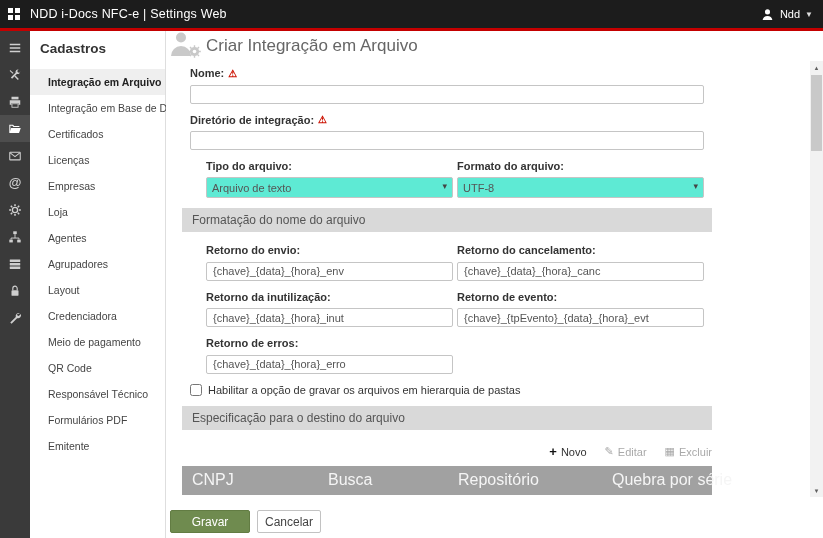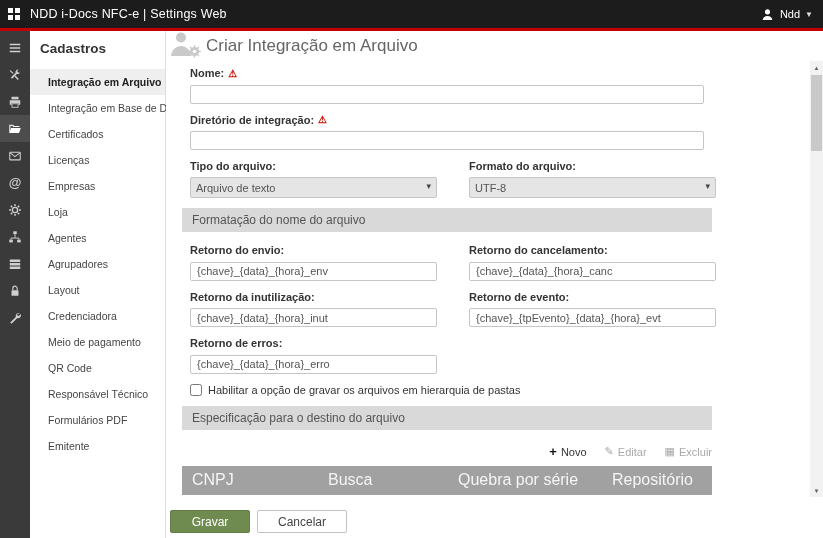--- a/index.html
+++ b/index.html
@@ -47,27 +47,27 @@
 
   .scroll-area { position: absolute; top: 30px; left: 12px; right: 13px; height: 436px; overflow: hidden; padding: 6px 0 0 12px; }
 
   .fld-label { font-size: 11px; font-weight: bold; color: #333; margin-bottom: 4px; display: flex; align-items: center; gap: 4px; line-height: 13px; }
   .warn { color: #cc1100; font-size: 10px; line-height: 10px; }
   input.text {
     width: 514px; height: 19px; border: 1px solid #c5c5c5; border-radius: 2px;
     font-size: 11px; color: #555; padding: 0 6px; font-family: inherit; background: #fff;
   }
   .fgroup { margin-bottom: 10px; }
-  .two-col { display: flex; gap: 32px; margin-bottom: 10px; }
+  .two-col { display: flex; gap: 4px; margin-bottom: 10px; margin-left: 16px; }
   .col { width: 247px; }
   .col input.text { width: 100%; }
   .select-wrap { position: relative; width: 247px; }
   select {
     width: 100%; height: 21px; border: 1px solid #c5c5c5; border-radius: 2px;
-    font-size: 11px; color: #555; background: #e5e5e5; padding: 0 18px 0 5px;
+    font-size: 11px; color: #555; background: #5eead4; padding: 0 18px 0 5px;
     appearance: none; -webkit-appearance: none; font-family: inherit;
   }
   .select-chevron { position: absolute; right: 6px; top: 4px; font-size: 9px; color: #444; pointer-events: none; }
 
   .section-bar {
     width: 530px; margin: 10px 0 12px -8px; background: #d9d9d9; color: #555;
     font-size: 12px; padding: 5px 10px;
   }
 
   .chk-row { display: flex; align-items: center; gap: 6px; font-size: 11px; color: #333; margin: 4px 0 2px 0; }
@@ -91,21 +91,21 @@
   .scrollbar { position: absolute; top: 30px; right: 0; width: 13px; height: 436px; background: #f2f2f2; }
   .sb-btn { position: absolute; left: 0; width: 13px; height: 13px; display: flex; align-items: center; justify-content: center; font-size: 6px; color: #606060; cursor: pointer; }
   .sb-up { top: 0; }
   .sb-down { bottom: 0; }
   .sb-thumb { position: absolute; left: 1px; top: 14px; width: 11px; height: 76px; background: #c9c9c9; cursor: grab; }
 
   
   .footer { position: absolute; left: 4px; top: 479px; display: flex; gap: 7px; }
   .btn { height: 23px; font-size: 12px; display: flex; align-items: center; justify-content: center; cursor: pointer; font-family: inherit; }
   .btn-save { width: 80px; background: #6f8b4f; color: #fff; border: 1px solid #627c43; border-radius: 2px; }
-  .btn-cancel { width: 90px; background: #fff; color: #444; border: 1px solid #c2c2c2; border-radius: 2px; }
+  .btn-cancel { width: 64px; background: #fff; color: #444; border: 1px solid #c2c2c2; border-radius: 2px; }
 </style>
 </head>
 <body>
 
 <div class="topbar">
   <div class="grid-icon">
       <span></span>
       <span></span>
       <span></span>
       <span></span>
@@ -337,22 +337,22 @@
         </div>
         <div class="tb-item disabled">
           <span class="tb-ic">▦</span>
           <span>Excluir</span>
         </div>
       </div>
 
       <div class="tbl-head">
         <div>CNPJ</div>
         <div>Busca</div>
+        <div>Repositório</div>
         <div>Quebra por série</div>
-        <div>Repositório</div>
       </div>
 
     </div>
 
     <div class="scrollbar">
       <div class="sb-btn sb-up">▲</div>
       <div class="sb-thumb"></div>
       <div class="sb-btn sb-down">▼</div>
     </div>
 

